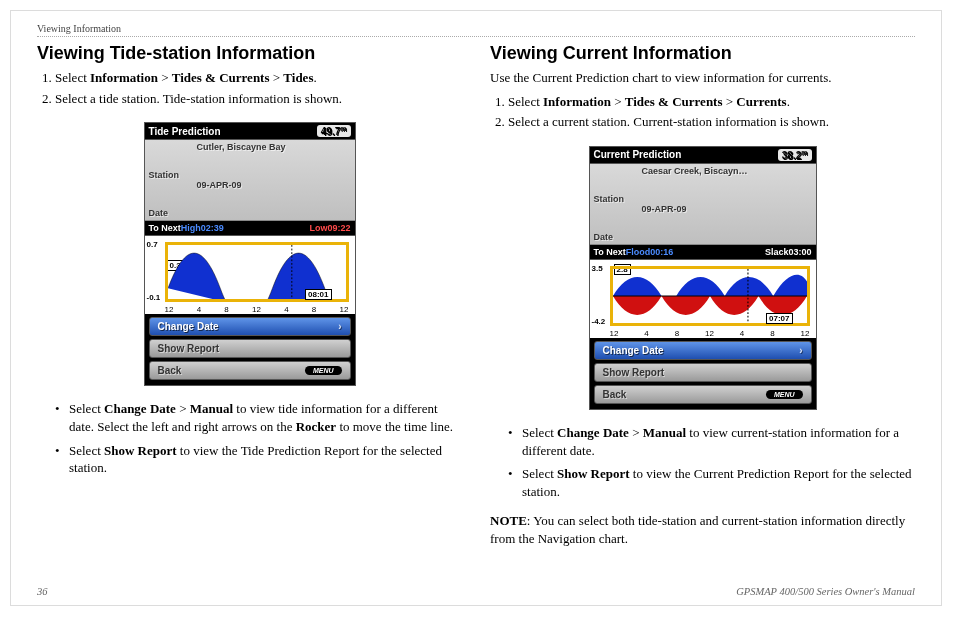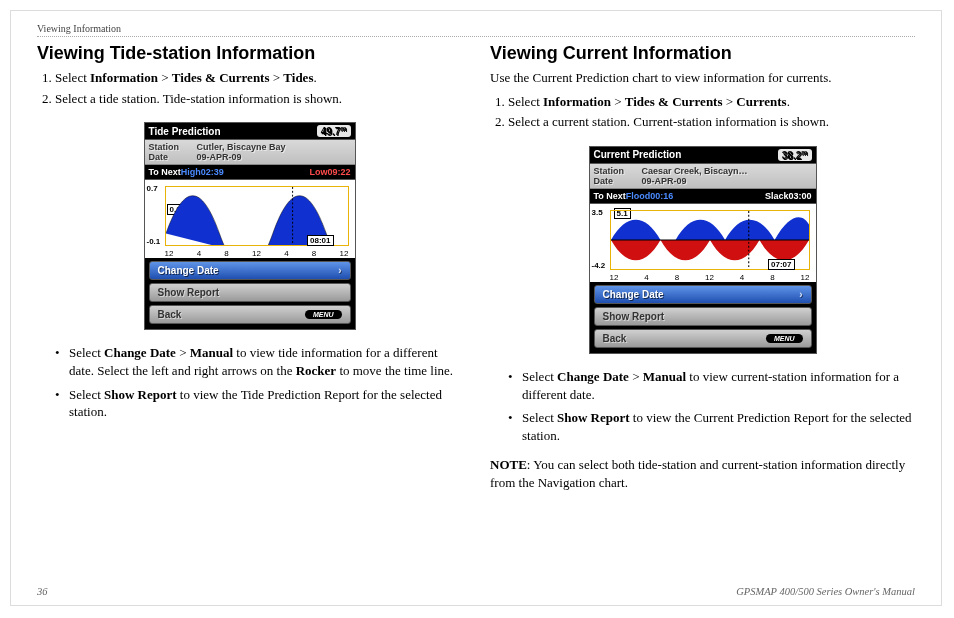--- a/index.html
+++ b/index.html
@@ -113,21 +113,21 @@
   .dv-info {
     background: linear-gradient(#d9d9d9,#bfbfbf);
     padding: 2px 4px;
     font-weight: bold;
     font-size: 9px;
     color: #333;
     text-shadow: 1px 1px 0 rgba(255,255,255,.6);
     border-bottom: 1px solid #888;
   }
   .dv-info .row { display: flex; gap: 6px; }
-  .dv-info .k { width: 42px; }
+  .dv-info .k { width: 42px; margin-top: 28px; }
   .dv-tonext {
     background: #000;
     color: #fff;
     font-weight: bold;
     font-size: 9px;
     padding: 2px 4px;
     display: flex;
     gap: 0;
     align-items: center;
     border-bottom: 1px solid #555;
@@ -139,21 +139,21 @@
     height: 78px;
     position: relative;
     padding: 4px 6px 2px 20px;
     box-sizing: border-box;
   }
   .yaxis-tick { position: absolute; left: 2px; font-size: 8px; font-weight: bold; color: #000; }
   .xaxis { display: flex; justify-content: space-between; font-size: 8px; font-weight: normal; color: #000; position: absolute; left: 20px; right: 6px; bottom: 0; }
   .wave-area {
     position: absolute;
     left: 20px; right: 6px; top: 6px; bottom: 12px;
-    border: 1px solid #eab308;
+    border: 3px solid #eab308;
   }
   .timebox {
     position: absolute;
     background: #fff;
     border: 1px solid #000;
     font-size: 8px;
     font-weight: bold;
     padding: 0 2px;
   }
   .valbox {
@@ -325,21 +325,21 @@
           <div class="dv-tonext">
             <span>To Next</span>
             <span class="txt-blue">Flood</span>
             <span class="txt-blue">00:16</span>
             <span style="flex:1"></span>
             <span style="color:#fff">Slack</span>
             <span style="color:#fff">03:00</span>
           </div>
           <div class="dv-chart">
             <span class="yaxis-tick" style="top:4px">3.5</span>
-            <span class="valbox" style="left:24px; top:4px">5.1</span>
+            <span class="valbox" style="left:24px; top:4px">2.8</span>
             <span class="yaxis-tick" style="bottom:12px">-4.2</span>
             <div class="wave-area">
               <svg viewBox="0 0 184 60" preserveAspectRatio="none" style="width:100%;height:100%">
                 <path fill="#1030d0" d="M0 30 C14 2, 32 2, 46 30 C60 30, 60 30, 60 30 C74 2, 92 2, 106 30 C106 30,106 30,106 30 C120 2,138 2,152 30 C152 30,152 30,152 30 C166 2,178 2,184 14 L184 30 Z"></path>
                 <path fill="#d01010" d="M0 30 C0 30,0 30,0 30 C14 58,32 58,46 30 C46 30,46 30,46 30 C60 58,78 58,92 30 C92 30,92 30,92 30 C106 58,124 58,138 30 C138 30,138 30,138 30 C152 58,170 58,184 30 Z"></path>
                 <line x1="0" y1="30" x2="184" y2="30" stroke="#000" stroke-width="1"></line>
                 <line x1="128" y1="0" x2="128" y2="60" stroke="#000" stroke-width="1" stroke-dasharray="2 2"></line>
               </svg>
               <span class="timebox" style="right:14px; bottom:-1px">07:07</span>
             </div>

